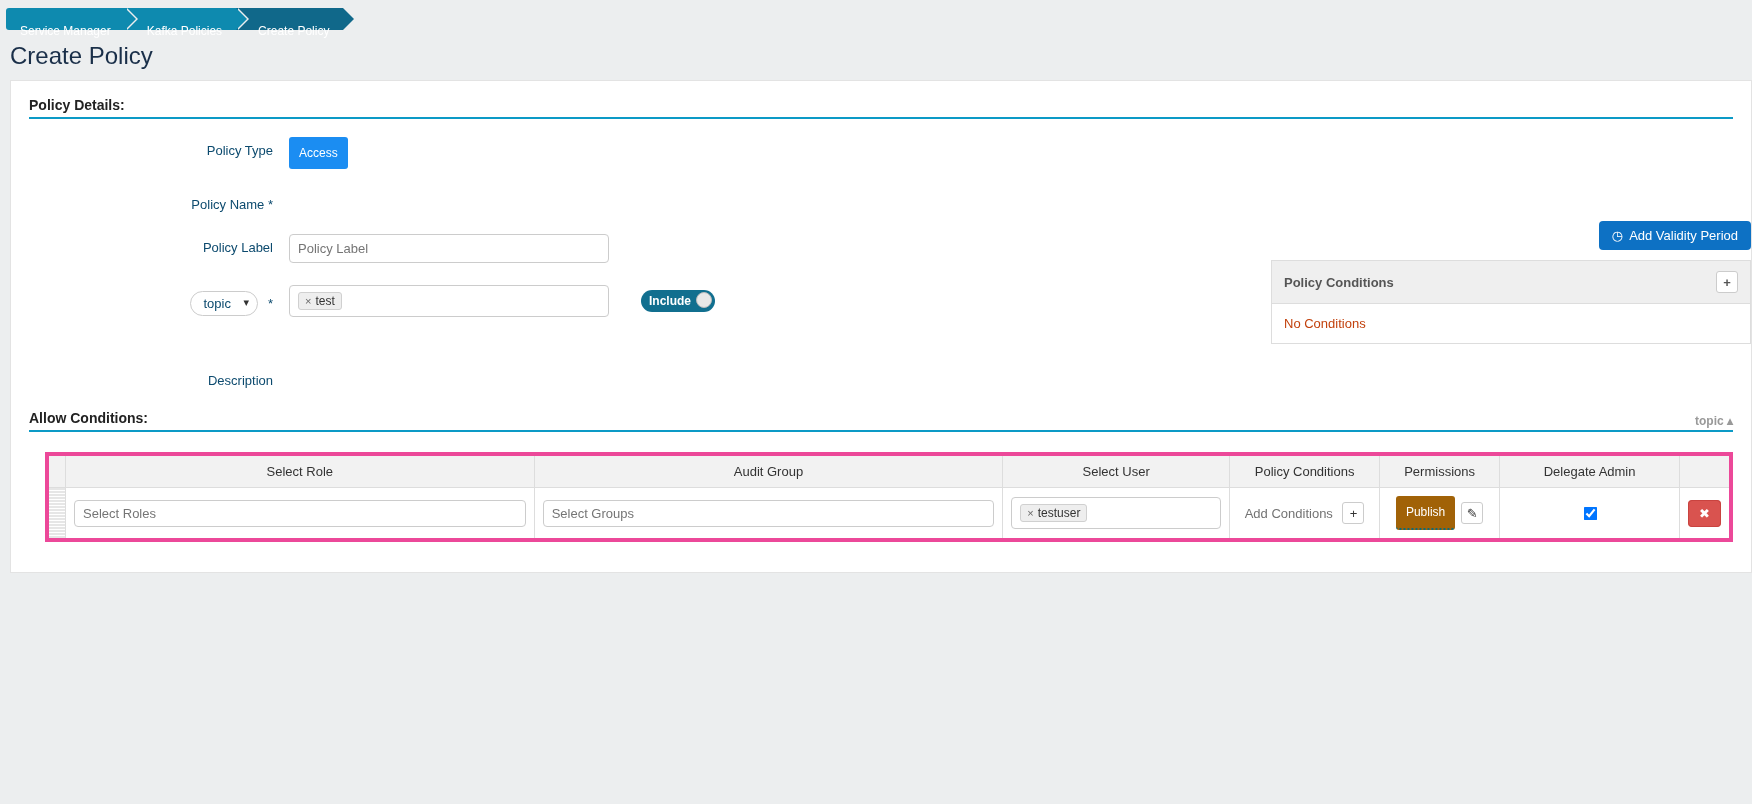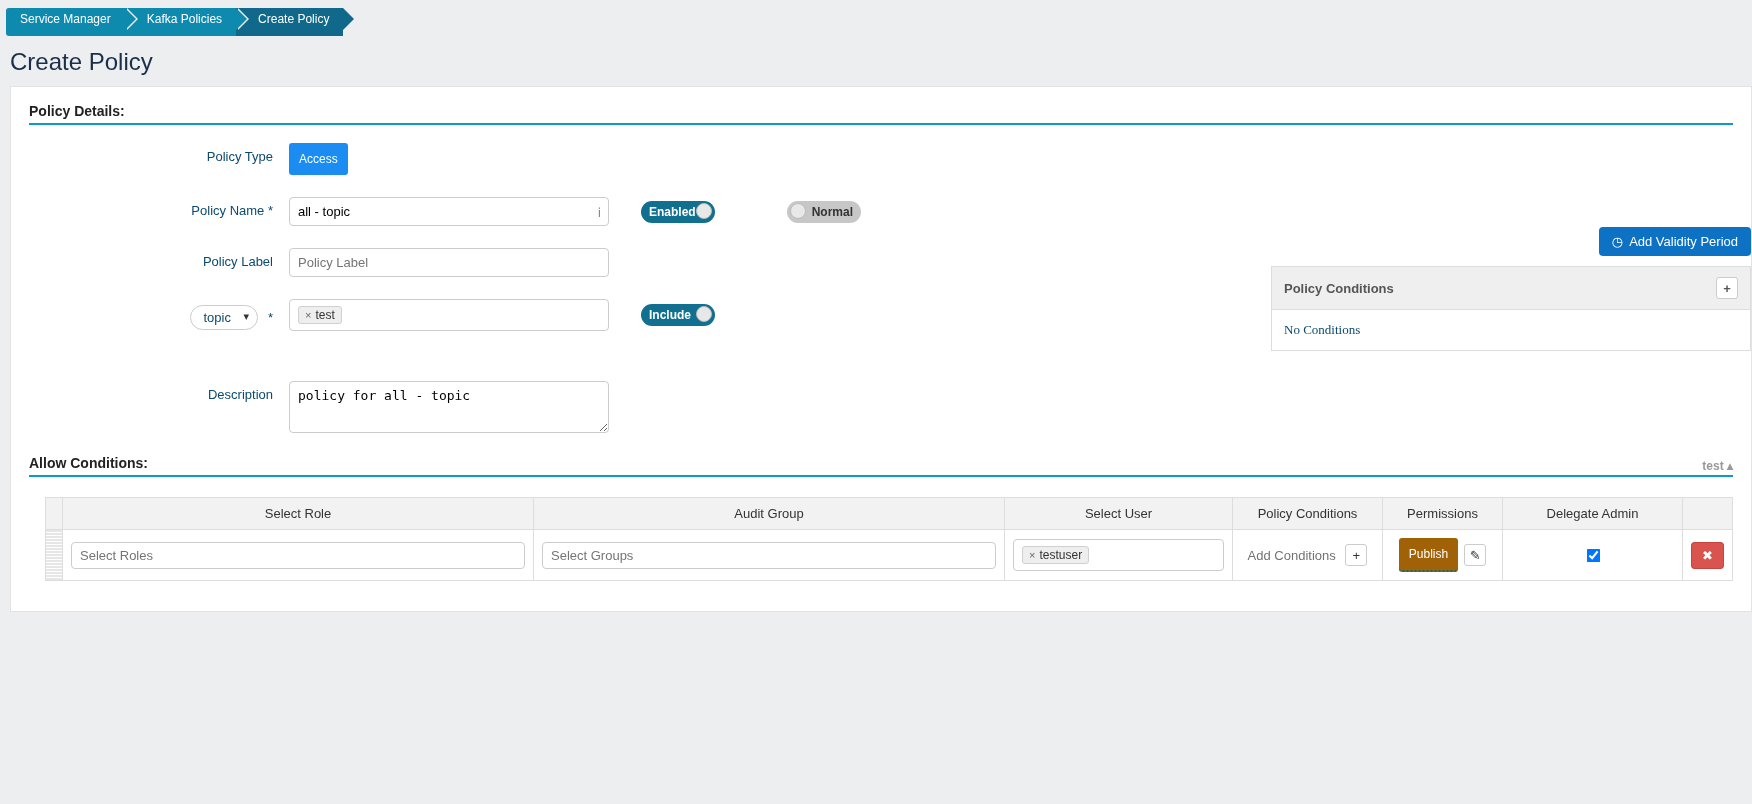--- a/index.html
+++ b/index.html
@@ -13,23 +13,23 @@
 
   
   .crumbs {
     display: flex;
     padding: 8px 6px 6px 6px;
   }
   .crumb {
     position: relative;
     background: #0e8aaf;
     color: #fff;
-    height: 28px;
+    height: 22px;
     line-height: 22px;
-    padding: 0 14px 0 22px;
+    padding: 12px 14px 0 22px;
     font-size: 12px;
     cursor: pointer;
   }
   .crumb:first-child {
     padding-left: 14px;
     border-top-left-radius: 3px;
     border-bottom-left-radius: 3px;
   }
   .crumb::after {
     content: "";
@@ -203,34 +203,34 @@
   .btn-square { width:22px; height:22px; display:inline-flex; align-items:center; justify-content:center; border:1px solid #ccc; border-radius:3px; background:#fff; cursor:pointer;}
   .btn-danger { background:#d9534f; color:#fff; border:1px solid #c9433f; border-radius:4px; padding:5px 10px; cursor:pointer;}
 
   .cond-box {
     margin-top:10px;
     width:480px;
     border:1px solid #ddd;
     background:#fff;
   }
   .cond-head { background:#efefef; padding:10px 12px; font-weight:700; color:#555; display:flex; justify-content:space-between; align-items:center; border-bottom:1px solid #ddd;}
-  .cond-body { padding:12px; color:#0c4a6e;font-family:Liberation Serif, serif; }
+  .cond-body { padding:12px; color:#c2410c; }
 
   
   .allow-section { }
   .hide-link { float:right; font-size:12px; color:#999; cursor:pointer; padding-top:4px;}
 
   .cond-table-wrap {
     margin-top:20px;
     padding:0 0 0 16px;
   }
   .cond-table {
     width:100%;
     border-collapse:collapse;
-    border:1px solid #ec4899;
+    border:4px solid #ec4899;
     background:#fff;
   }
   .cond-table th {
     background:#f2f2f2;
     font-weight:400;
     color:#333;
     padding:8px;
     border:1px solid #ddd;
     font-size:13px;
   }
@@ -272,34 +272,20 @@
 
   <div class="form-row">
     <div class="form-label">Policy Type</div>
     <div class="form-ctrl">
       <span class="badge badge-blue">Access</span>
     </div>
   </div>
 
   <div class="form-row">
     <div class="form-label">Policy Name *</div>
-    <div class="form-ctrl">
-      <div class="input-with-icon">
-        <input class="input" type="text" value="all - topic" style="">
-        <span class="info-icon">ℹ</span>
-      </div>
-      <div class="toggle on">
-        <span>Enabled</span>
-        <span class="knob"></span>
-      </div>
-      <div class="toggle off" style="margin-left:40px;">
-        <span>Normal</span>
-        <span class="knob"></span>
-      </div>
-    </div>
   </div>
 
   <div class="form-row">
     <div class="form-label">Policy Label</div>
     <div class="form-ctrl">
       <input class="input" type="text" placeholder="Policy Label" style="">
     </div>
   </div>
 
   <div class="form-row">
@@ -316,23 +302,20 @@
       </div>
       <div class="toggle on">
         <span>Include</span>
         <span class="knob"></span>
       </div>
     </div>
   </div>
 
   <div class="form-row" style="margin-top:50px;">
     <div class="form-label">Description</div>
-    <div class="form-ctrl">
-      <textarea class="textarea" style="">policy for all - topic</textarea>
-    </div>
   </div>
 
 
   <div class="right-col">
     <div style="text-align:right;">
       <span class="btn btn-primary">
         <span>◷</span>
         <span>Add Validity Period</span>
       </span>
     </div>
@@ -341,21 +324,21 @@
         <span>Policy Conditions</span>
         <span class="btn-square">+</span>
       </div>
       <div class="cond-body">No Conditions</div>
     </div>
   </div>
 
   <div class="allow-section">
     <div class="section-title">
       <span>Allow Conditions:</span>
-      <span class="hide-link">test  ▴</span>
+      <span class="hide-link">topic  ▴</span>
     </div>
 
     <div class="cond-table-wrap">
       <table class="cond-table">
         <thead>
           <tr>
             <th style="width:10px;"></th>
             <th>Select Role</th>
             <th>Audit Group</th>
             <th>Select User</th>

